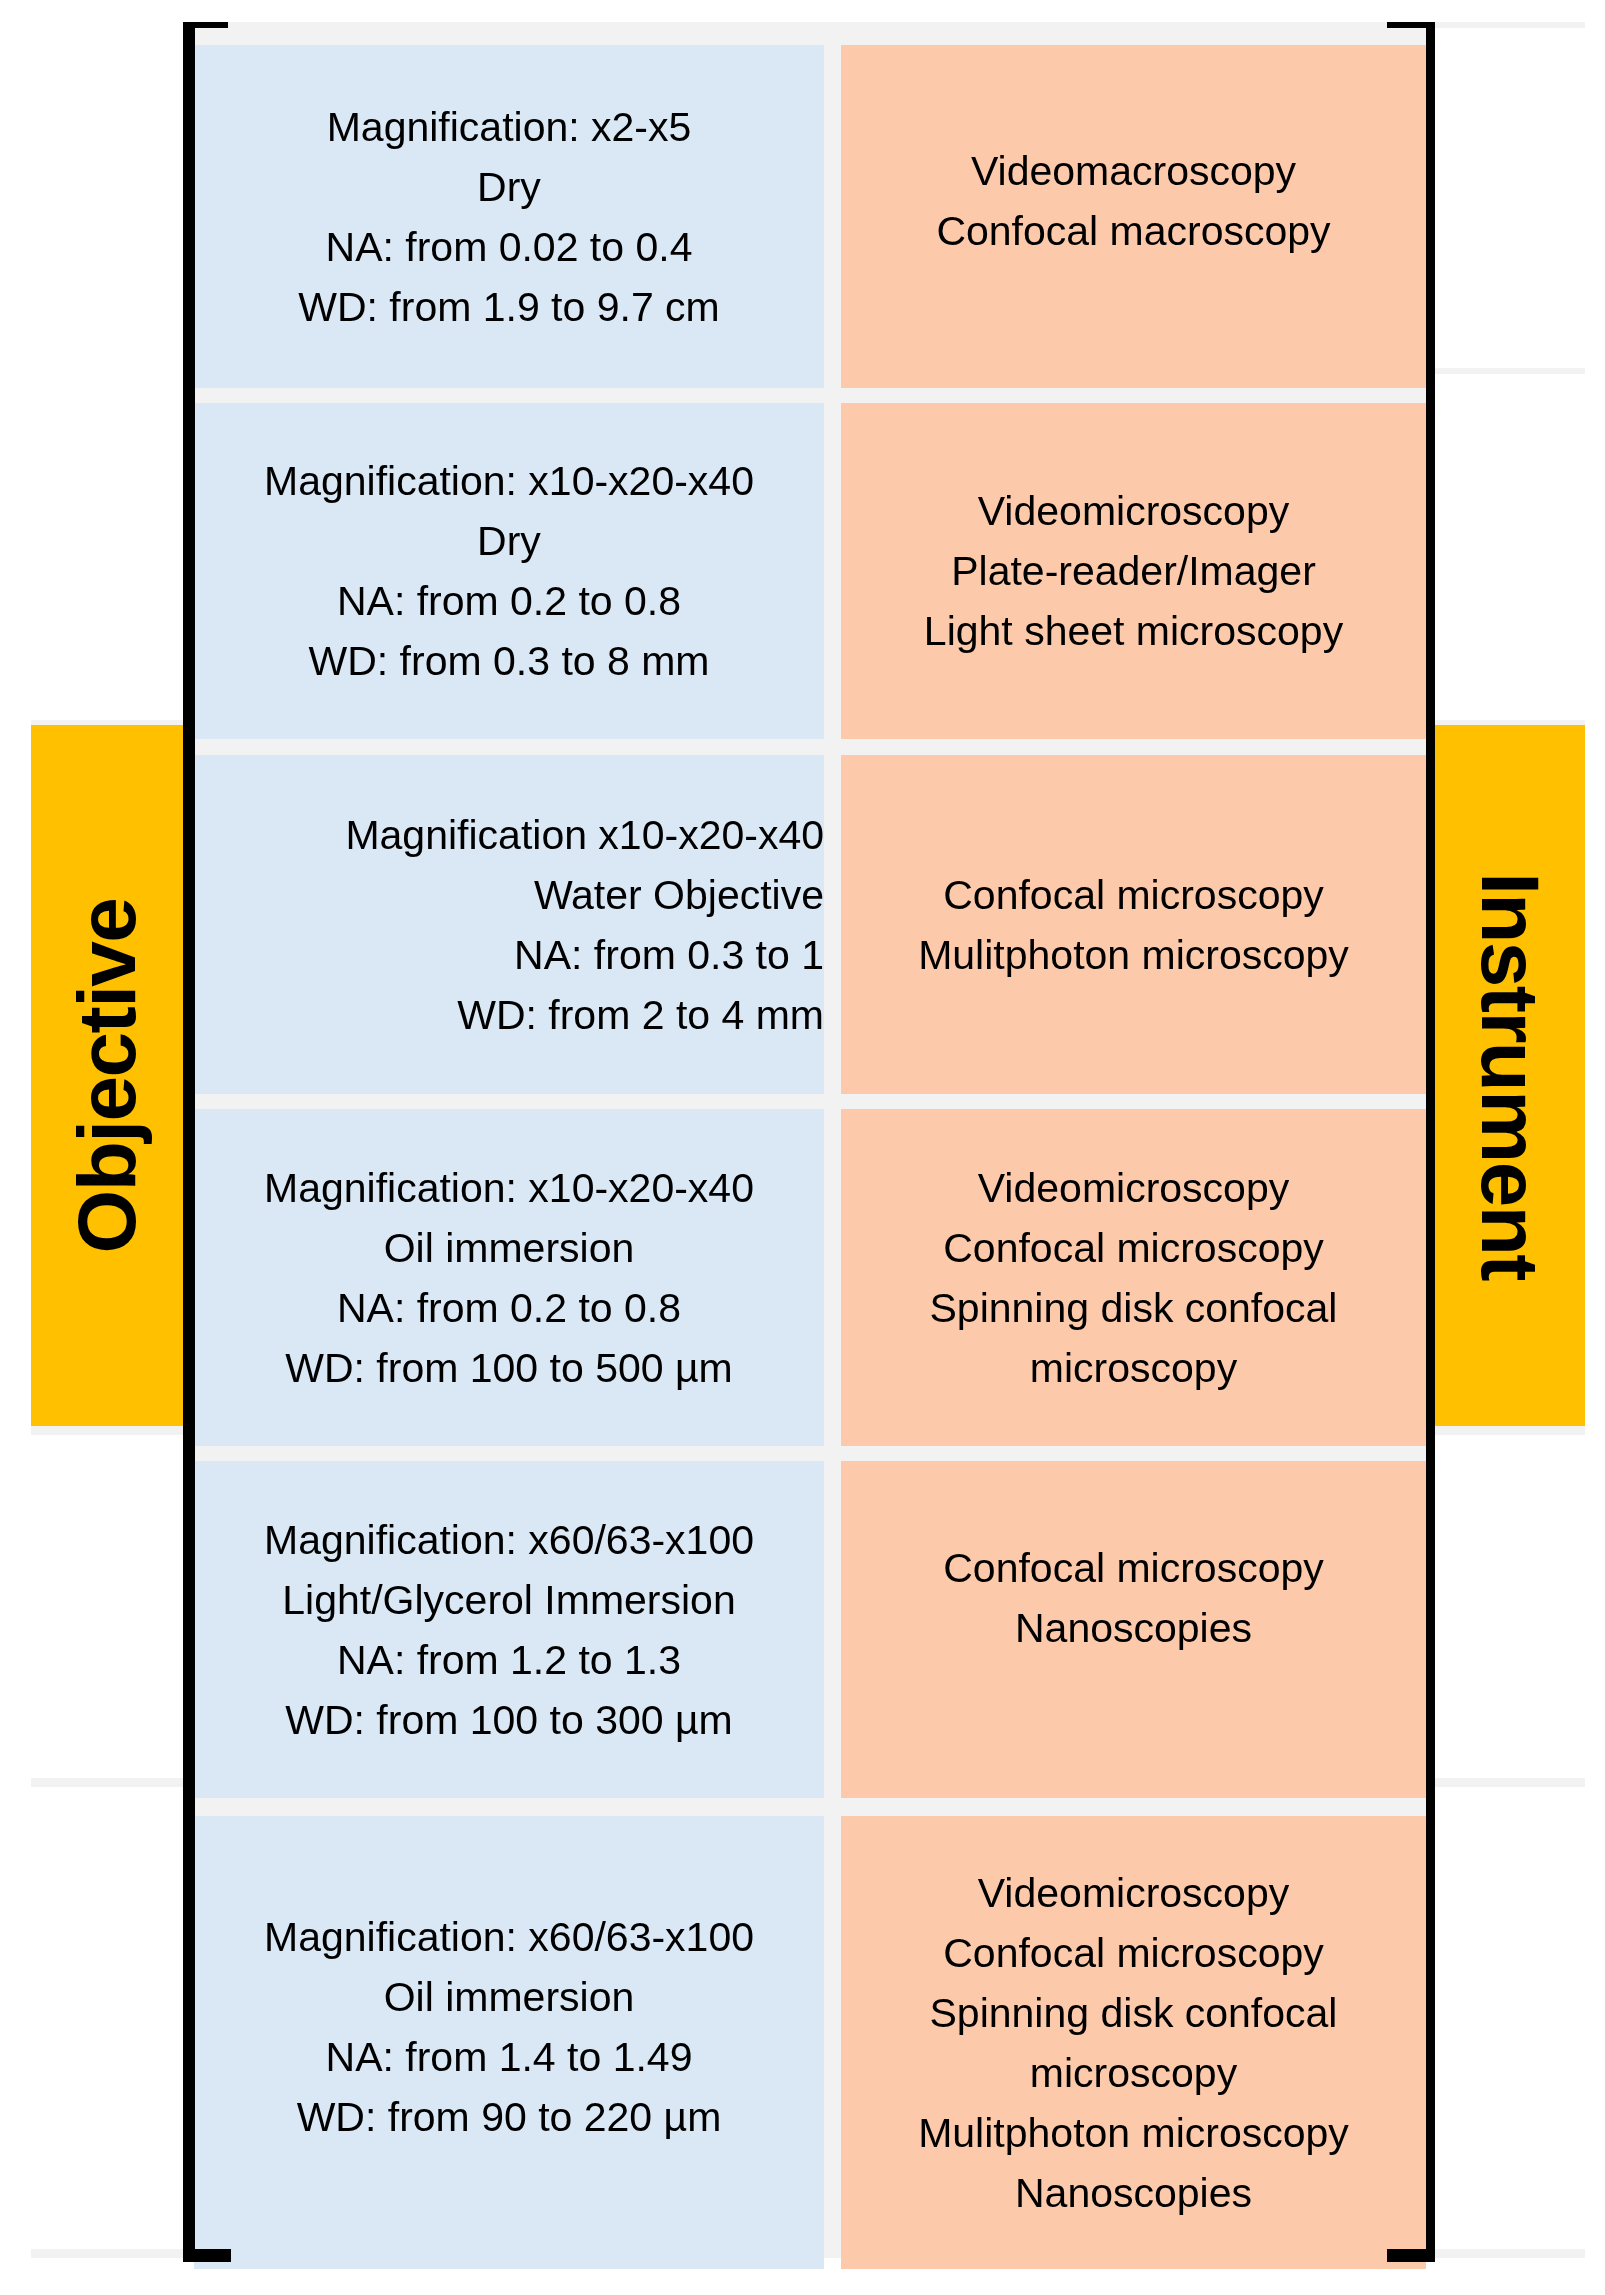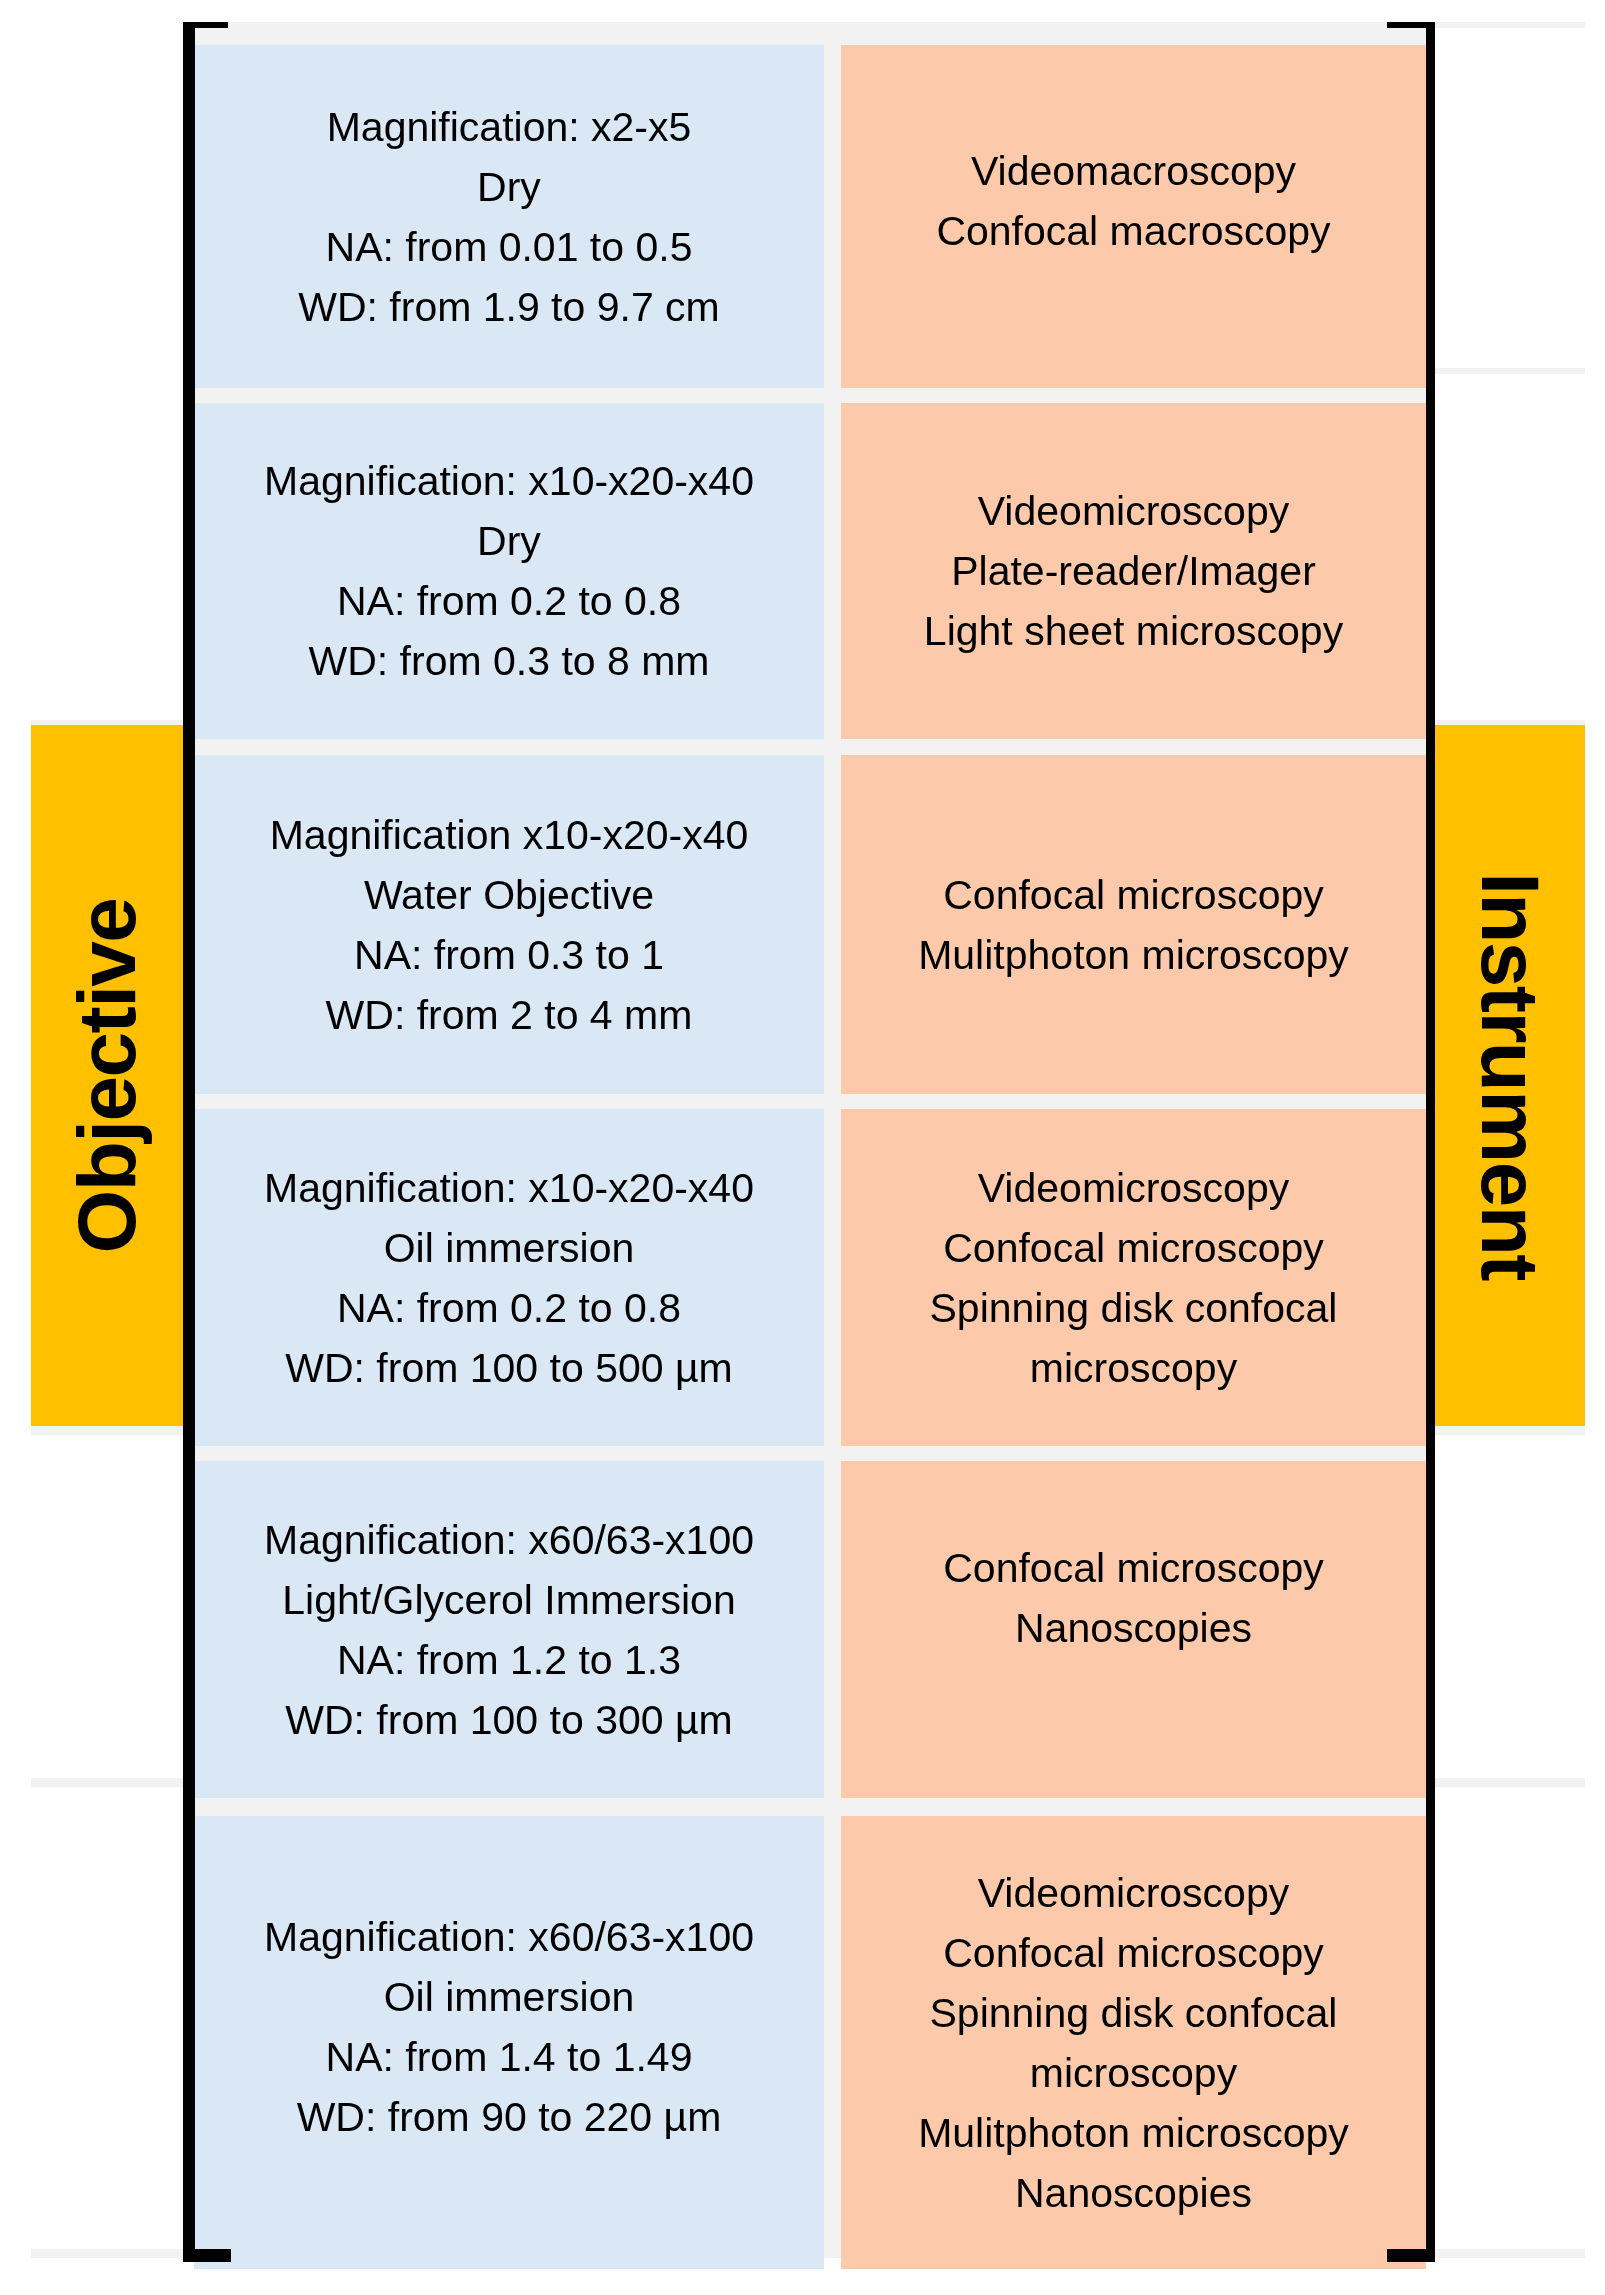--- a/index.html
+++ b/index.html
@@ -56,41 +56,41 @@
 <div class="side-label yellow rot-ccw" style="left:31px; top:725px; width:152px; height:701px;">
   <span>Objective</span>
 </div>
 <div class="side-label yellow rot-cw" style="left:1435px; top:725px; width:150px; height:701px;">
   <span>Instrument</span>
 </div>
 
 <div class="cell obj" style="left:194px; top:25px; width:630px; height:343px;">
   <span>Magnification: x2-x5</span>
   <span>Dry</span>
-  <span>NA: from 0.01 to 0.5</span>
+  <span>NA: from 0.02 to 0.4</span>
   <span>WD: from 1.9 to 9.7 cm</span>
 </div>
 <div class="cell ins" style="left:841px; top:25px; width:585px; height:343px; padding-bottom:31px;">
   <span>Videomacroscopy</span>
   <span>Confocal macroscopy</span>
 </div>
 
 <div class="cell obj" style="left:194px; top:383px; width:630px; height:336px;">
   <span>Magnification: x10-x20-x40</span>
   <span>Dry</span>
   <span>NA: from 0.2 to 0.8</span>
   <span>WD: from 0.3 to 8 mm</span>
 </div>
 <div class="cell ins" style="left:841px; top:383px; width:585px; height:336px;">
   <span>Videomicroscopy</span>
   <span>Plate-reader/Imager</span>
   <span>Light sheet microscopy</span>
 </div>
 
-<div class="cell obj" style="left:194px; top:735px; width:630px; height:339px;">
+<div class="cell obj" style="left:194px; top:735px; width:630px; height:339px;align-items:flex-end;">
   <span>Magnification x10-x20-x40</span>
   <span>Water Objective</span>
   <span>NA: from 0.3 to 1</span>
   <span>WD: from 2 to 4 mm</span>
 </div>
 <div class="cell ins" style="left:841px; top:735px; width:585px; height:339px;">
   <span>Confocal microscopy</span>
   <span>Mulitphoton microscopy</span>
 </div>
 

